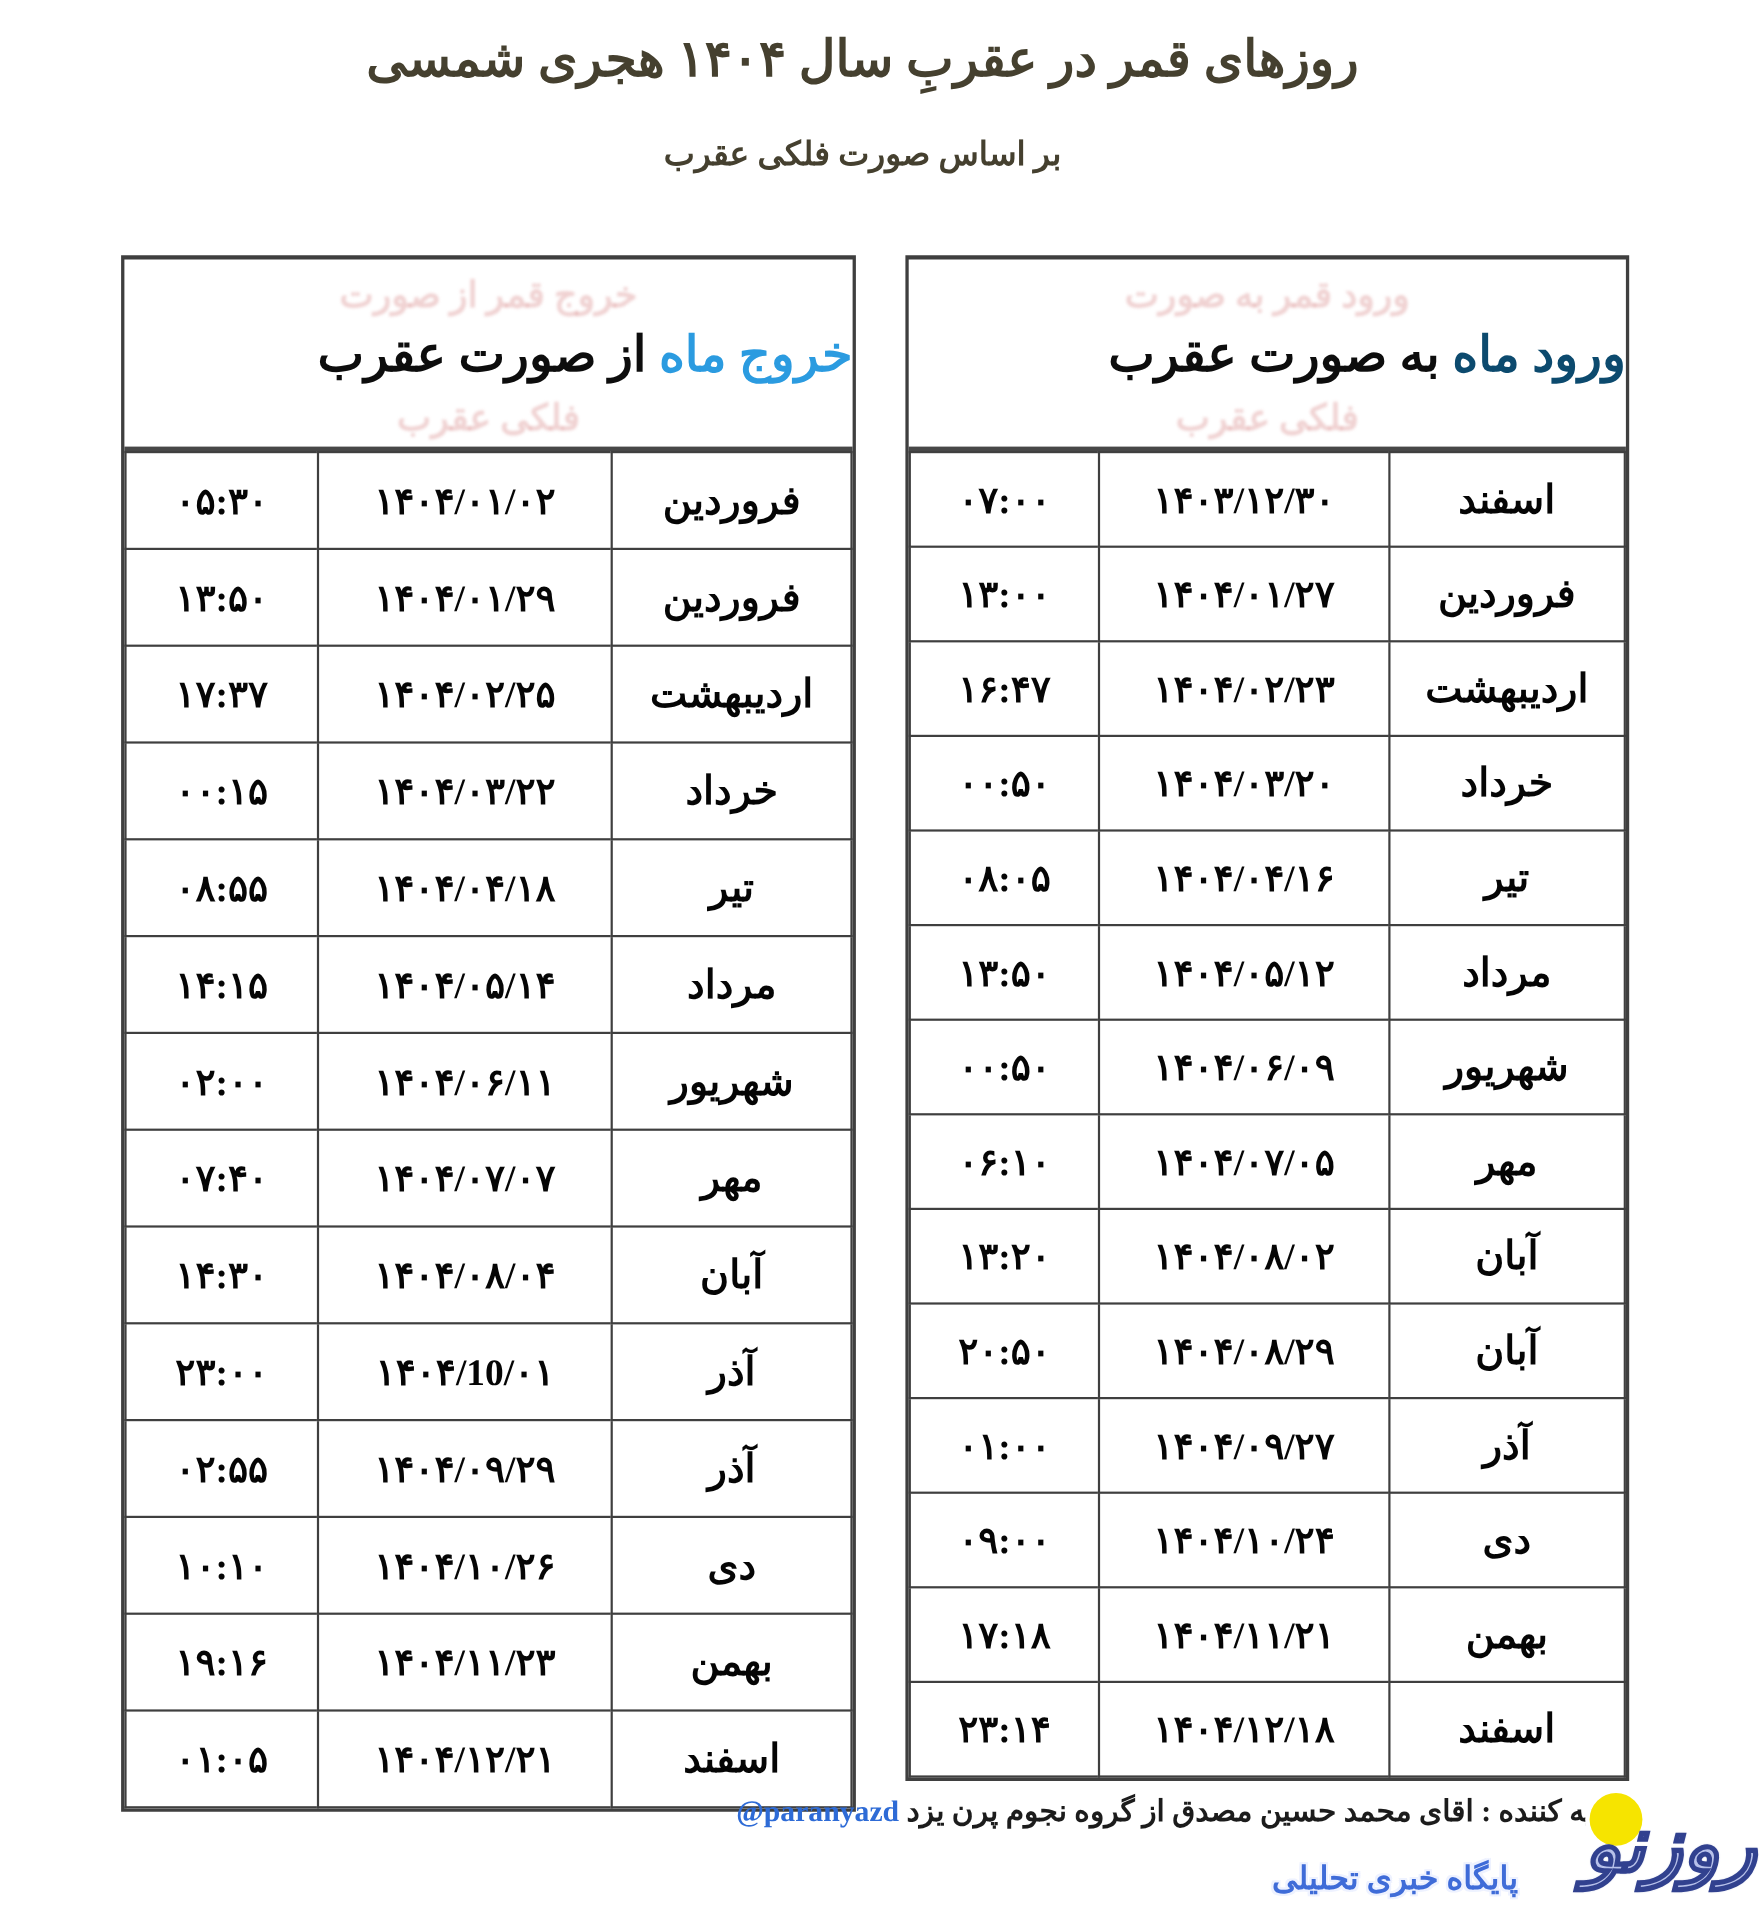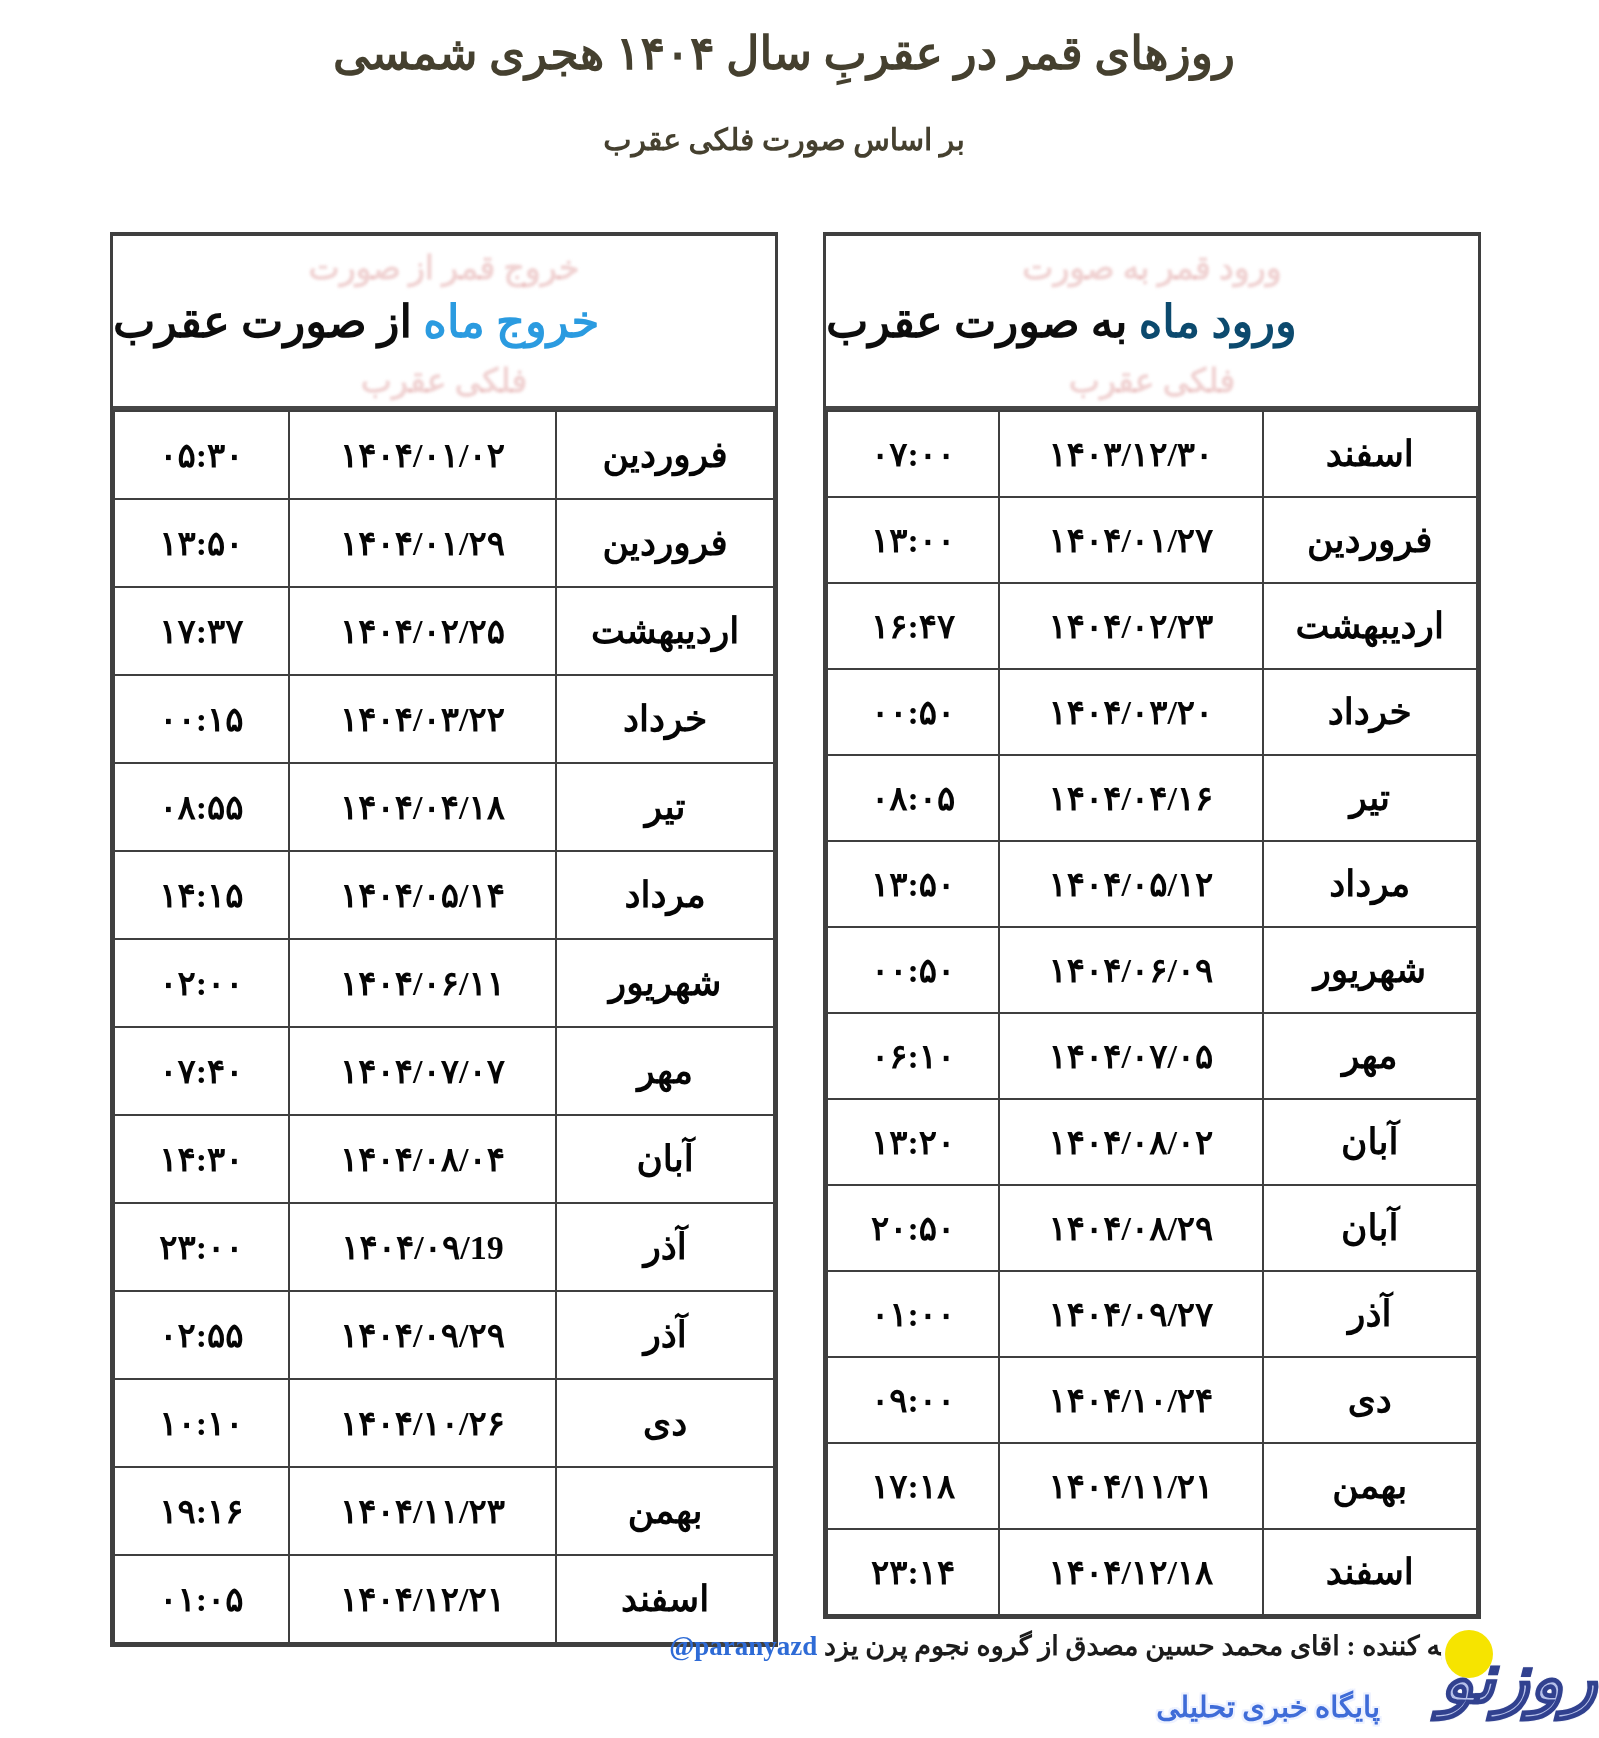--- a/index.html
+++ b/index.html
@@ -16,21 +16,21 @@
     font-size:30px;font-weight:bold;color:#45402f;
   }
   .tables{
     position:absolute;top:232px;right:118px;display:flex;gap:45px;align-items:flex-start;
   }
   .cal-table{border:3px solid #3f3f3f;border-top-width:4px;background:#fff;box-sizing:border-box;}
   .table-entry{width:658px;}
   .table-exit{width:668px;}
   .t-header{
     position:relative;height:170px;border-bottom:4px solid #474747;
-    display:flex;align-items:center;justify-content:flex-end;
+    display:flex;align-items:center;justify-content:flex-start;
   }
   .t-title{font-size:45px;font-weight:bold;color:#0d0d0d;white-space:nowrap;z-index:1;}
   .ghost{
     position:absolute;left:0;right:0;text-align:center;font-weight:bold;
     color:rgba(205,105,105,0.30);filter:blur(1.5px);pointer-events:none;
   }
   .ghost-top{top:12px;font-size:33px;}
   .ghost-bottom{bottom:6px;font-size:33px;}
   table{width:100%;border-collapse:collapse;table-layout:fixed;}
   td{
@@ -216,21 +216,21 @@
               <td class="c-date">۱۴۰۴/۰۷/۰۷</td>
               <td class="c-time">۰۷:۴۰</td>
             </tr>
             <tr>
               <td class="c-month">آبان</td>
               <td class="c-date">۱۴۰۴/۰۸/۰۴</td>
               <td class="c-time">۱۴:۳۰</td>
             </tr>
             <tr>
               <td class="c-month">آذر</td>
-              <td class="c-date">۱۴۰۴/۰۹/19</td>
+              <td class="c-date">۱۴۰۴/10/۰۱</td>
               <td class="c-time">۲۳:۰۰</td>
             </tr>
             <tr>
               <td class="c-month">آذر</td>
               <td class="c-date">۱۴۰۴/۰۹/۲۹</td>
               <td class="c-time">۰۲:۵۵</td>
             </tr>
             <tr>
               <td class="c-month">دی</td>
               <td class="c-date">۱۴۰۴/۱۰/۲۶</td>

